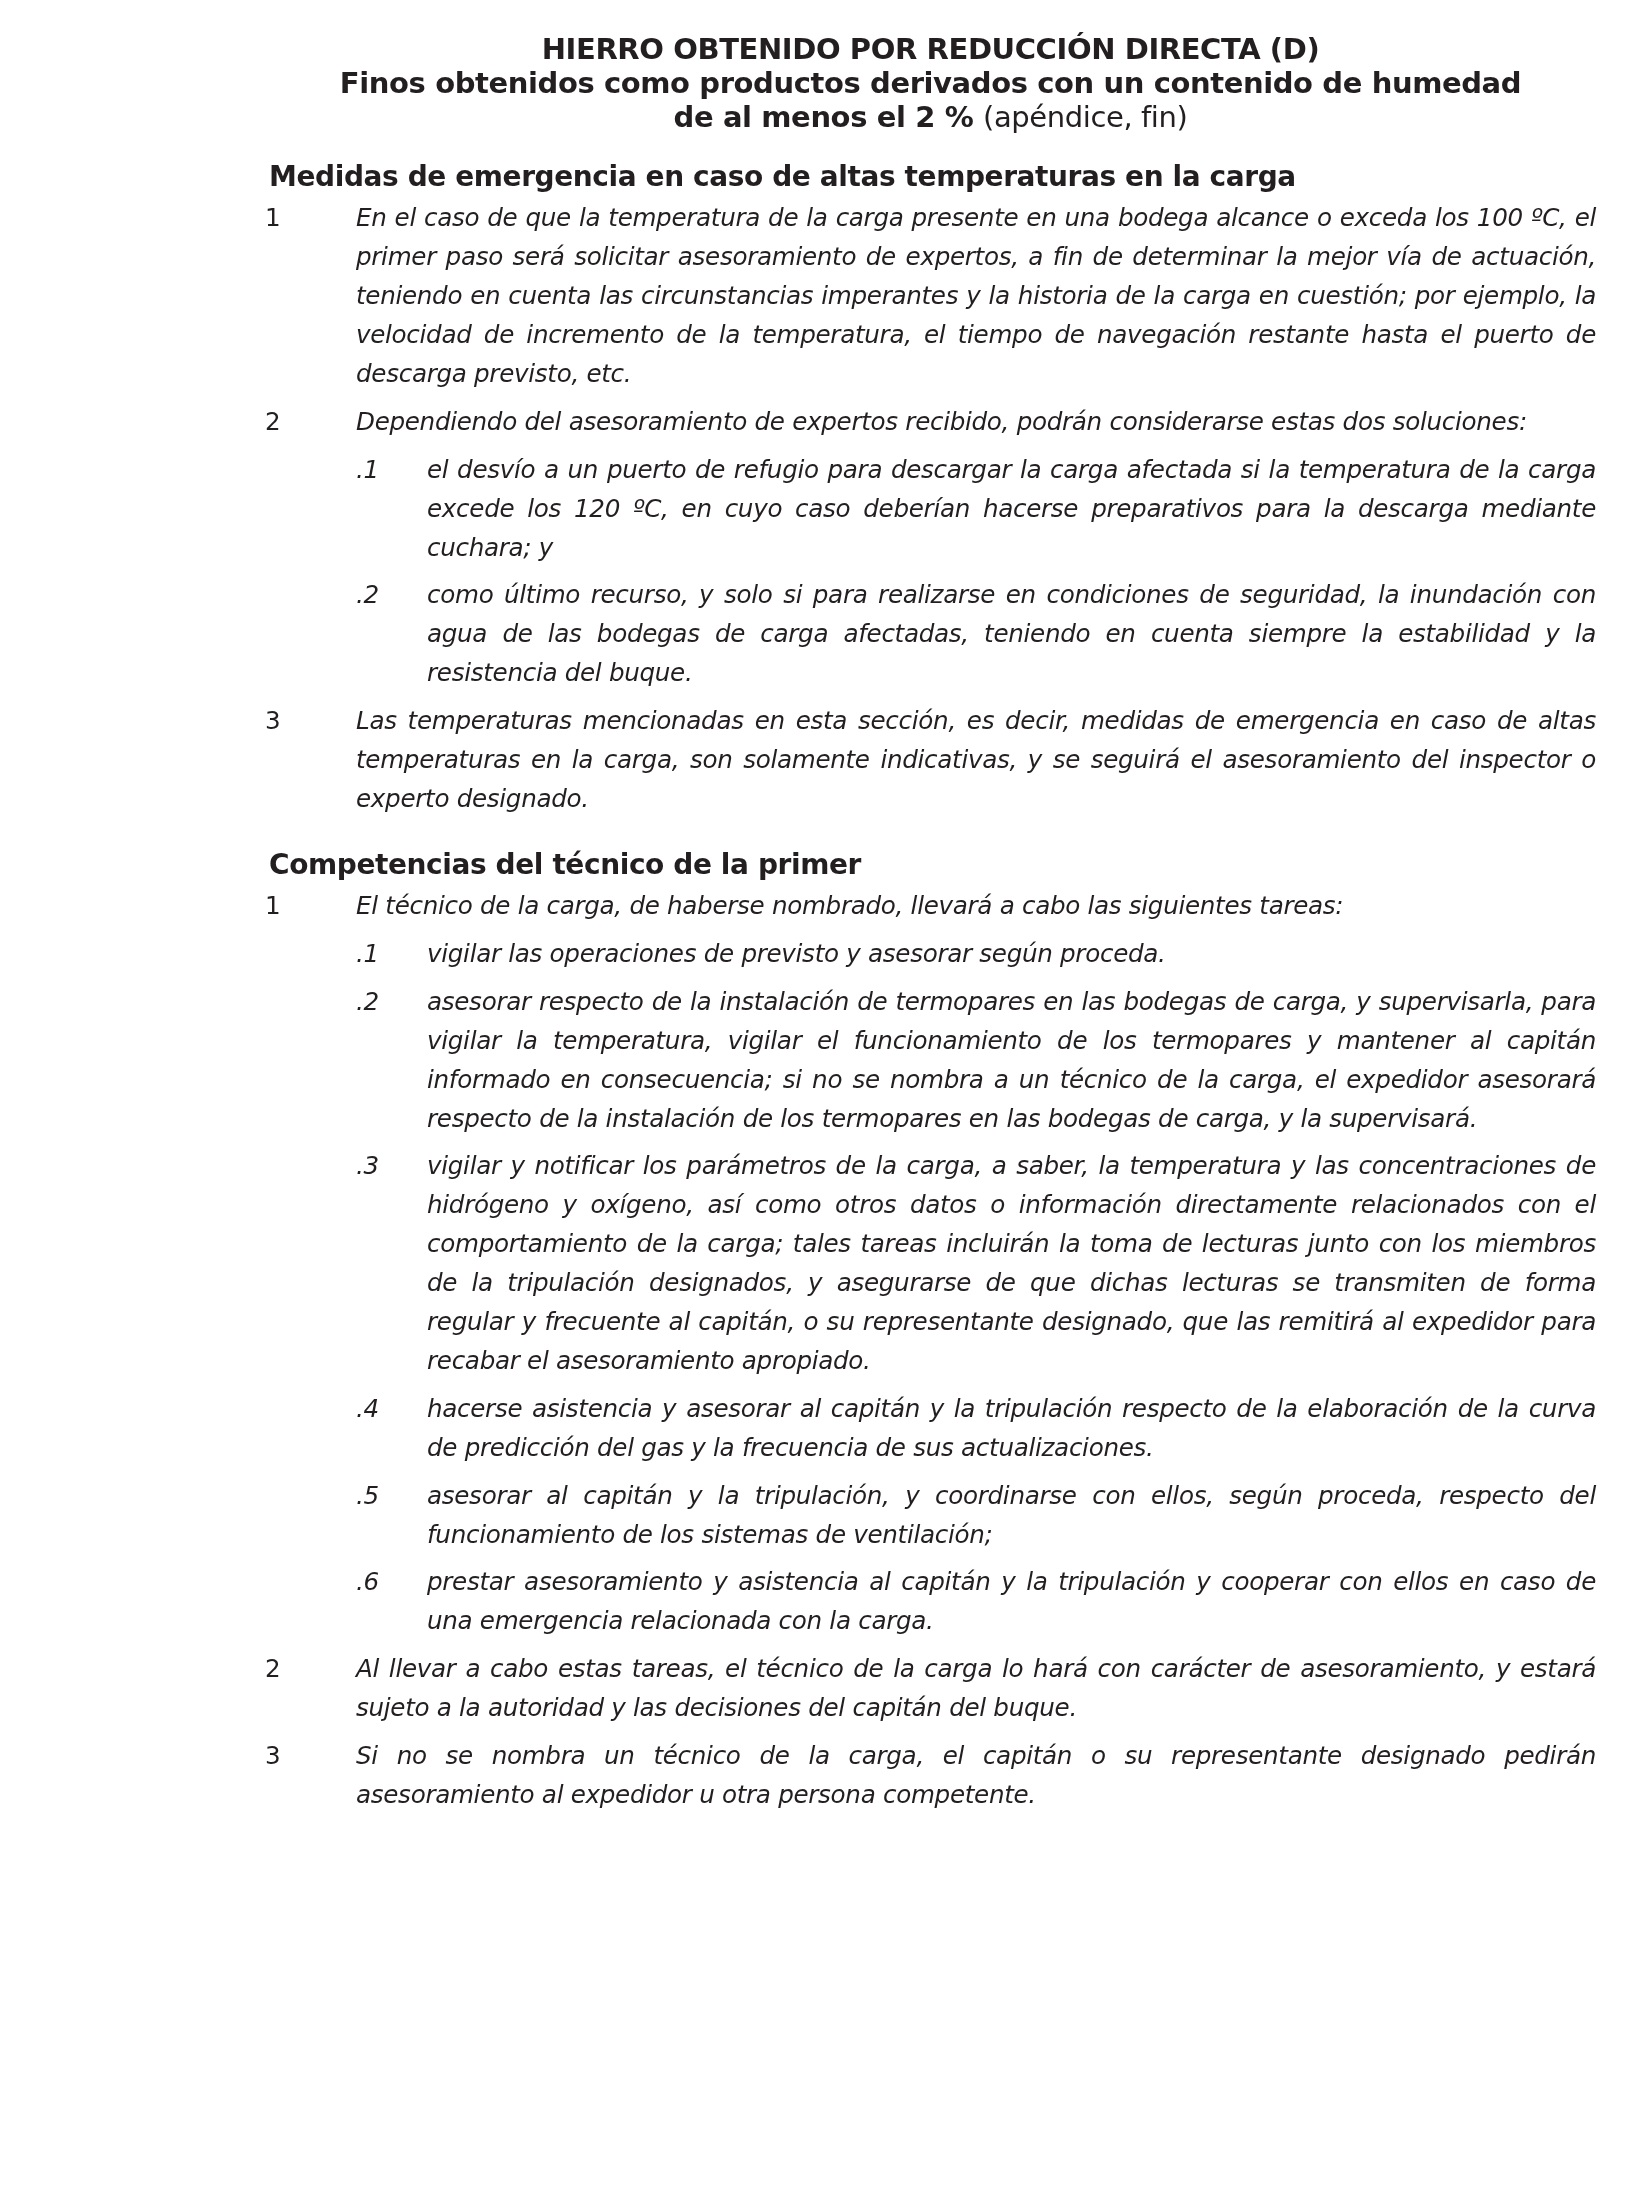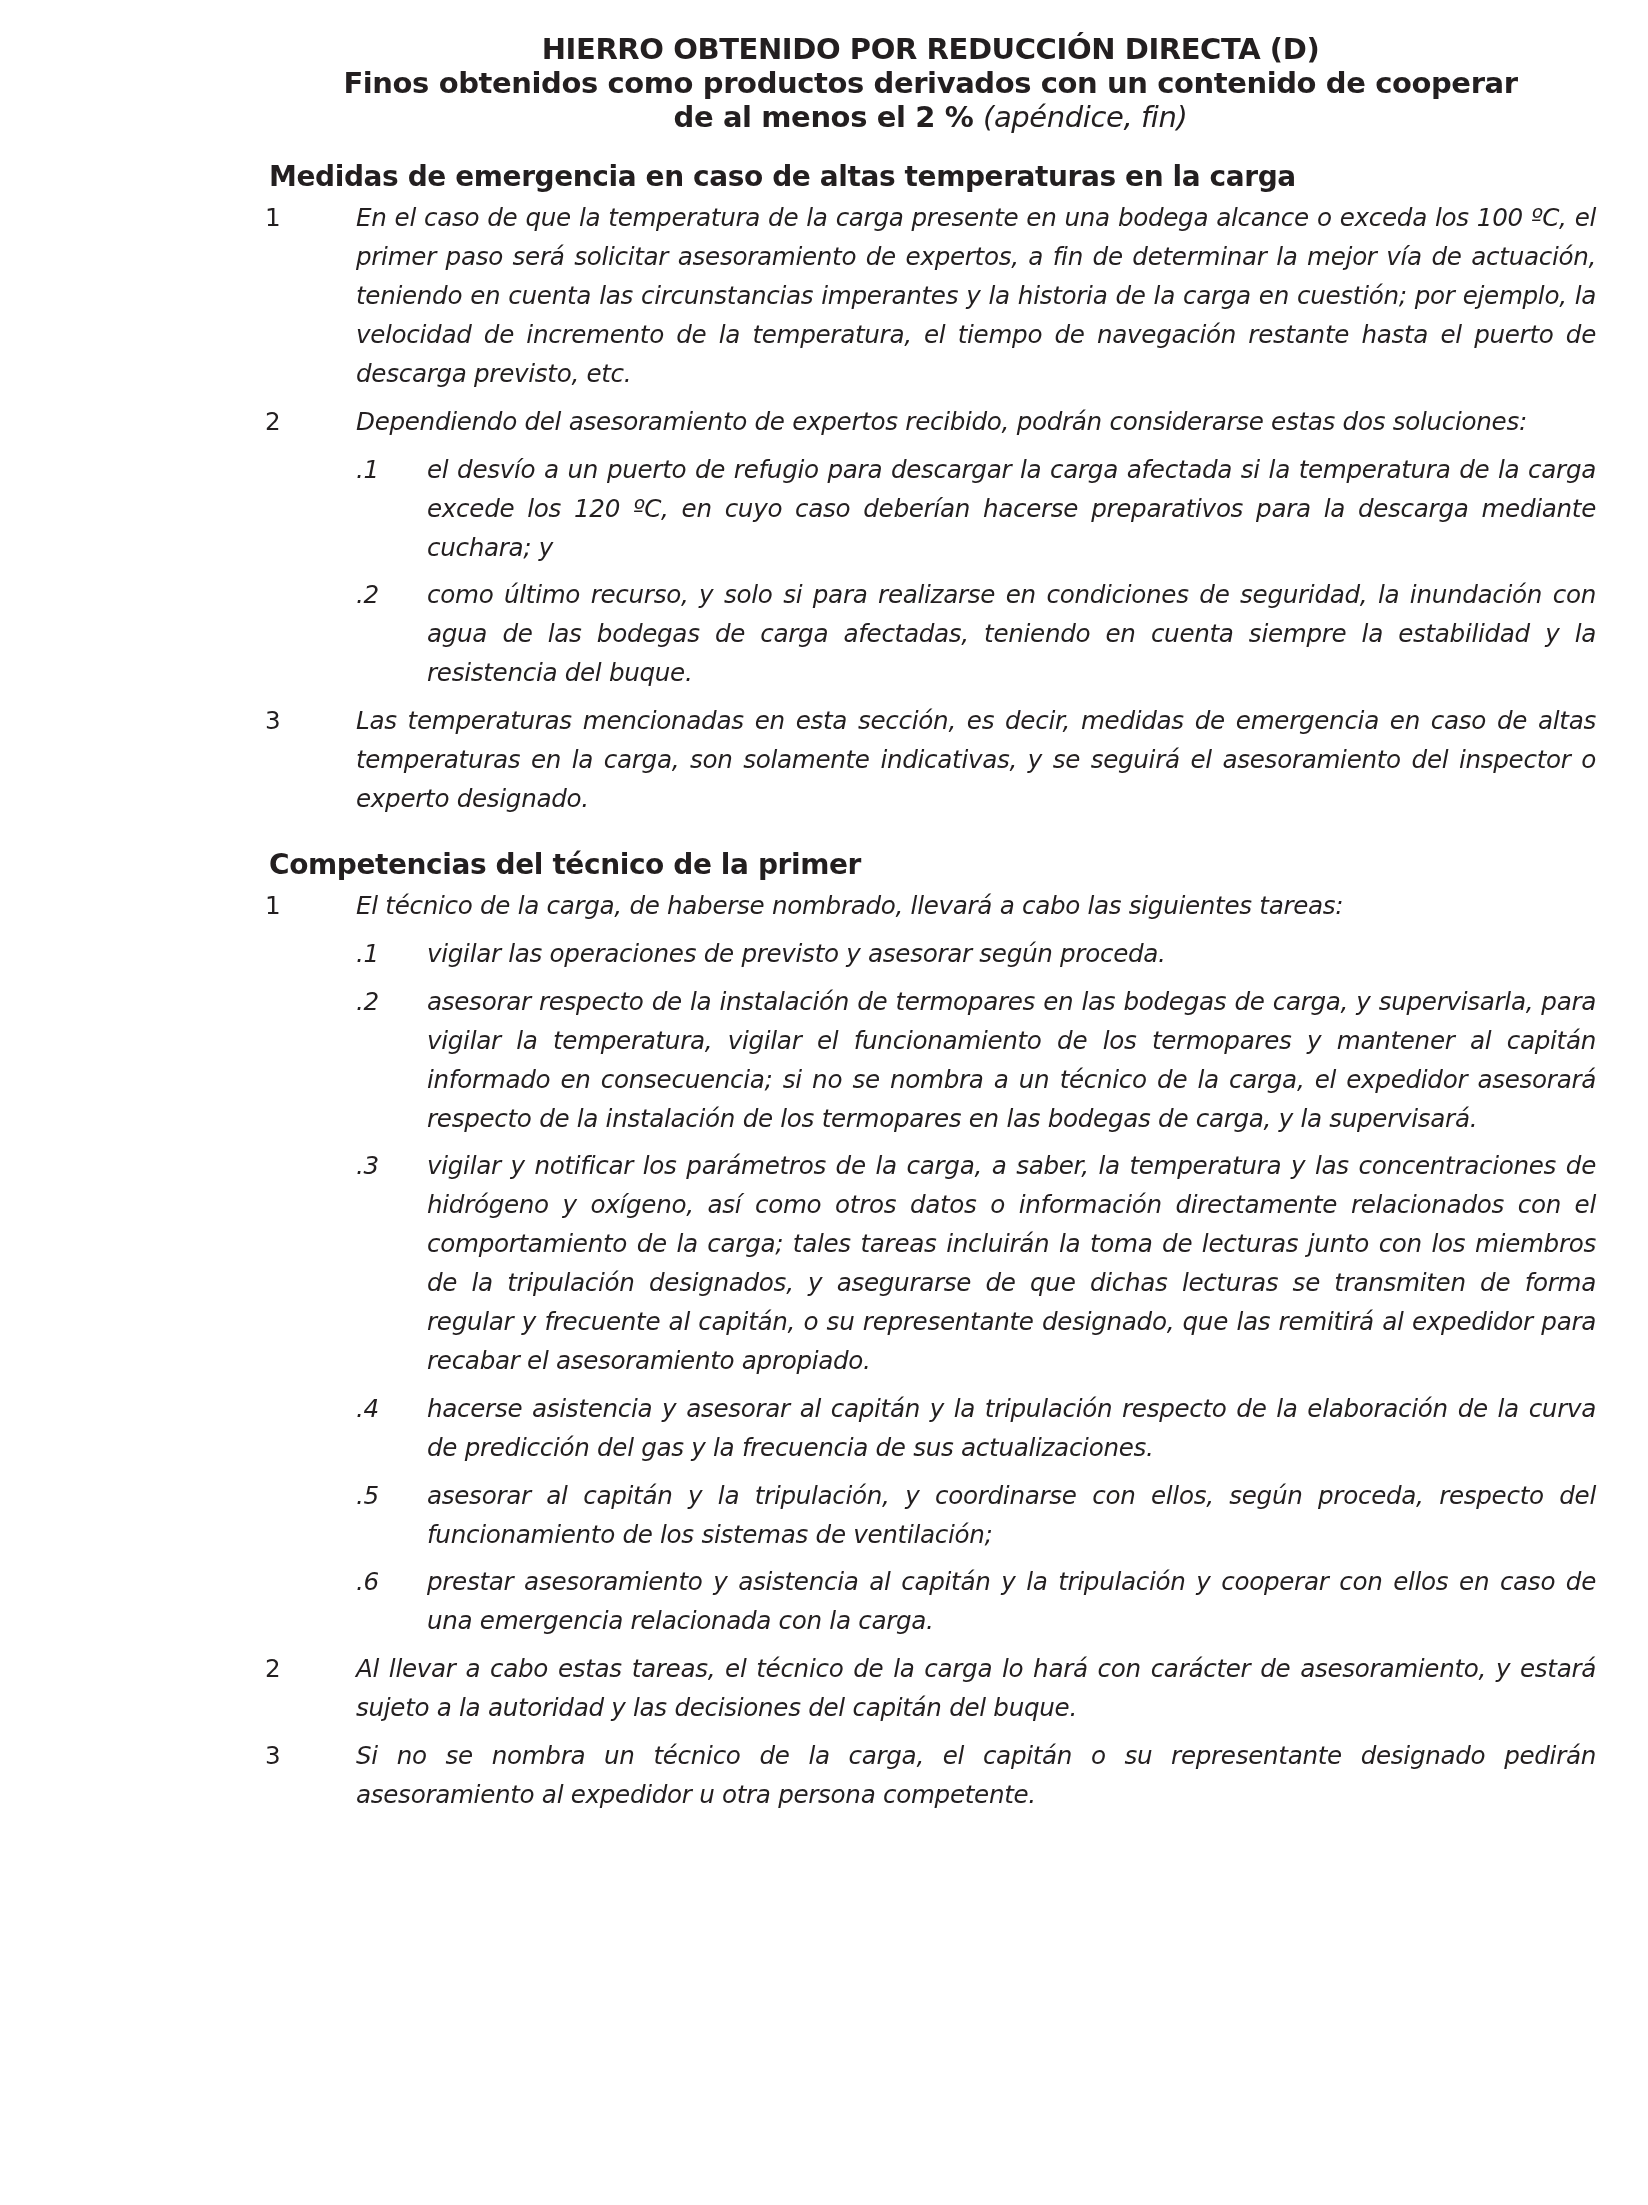--- a/index.html
+++ b/index.html
@@ -10,21 +10,21 @@
     }
     .page {
       position: absolute; left: 265px; top: 32px; width: 1331px;
     }
     .title {
       font-weight: bold; font-size: 29px; line-height: 34px; margin: 0;
       letter-spacing: -0.4px;
       text-align: center;
     }
     .title .line { display: block; }
-    .title .italic-note { font-weight: normal; font-style: italic; }
+    .title .italic-note { font-weight: normal; }
     .section-heading {
       font-weight: bold; font-size: 28px; line-height: 35px;
       margin: 4px; letter-spacing: -0.4px;
     }
     .sec1-heading { margin-top: 25.4px; }
     .sec2-heading { margin-top: 29px; }
     .item {
       display: flex; font-size: 24.6px; line-height: 39px;
       margin-top: 8.7px; letter-spacing: -0.3px;
     }
@@ -38,21 +38,21 @@
     .subitem .subnum { width: 71px; flex: 0 0 71px; }
     .subitem .subtext { flex: 1; text-align: justify; }
   </style>
 </head>
 <body>
 
 <div class="page">
 
   <h1 class="title">
     <span class="line">HIERRO OBTENIDO POR REDUCCIÓN DIRECTA (D)</span>
-    <span class="line">Finos obtenidos como productos derivados con un contenido de cooperar</span>
+    <span class="line">Finos obtenidos como productos derivados con un contenido de humedad</span>
     <span class="line"><span>de al menos el 2 %</span> <span class="italic-note">(apéndice, fin)</span></span>
   </h1>
 
   <section>
     <h2 class="section-heading sec1-heading">Medidas de emergencia en caso de altas temperaturas en la carga</h2>
 
     <div class="item first">
       <span class="num">1</span>
       <div class="body">
           <span class="text">En el caso de que la temperatura de la carga presente en una bodega alcance o exceda los 100 ºC, el primer paso será solicitar asesoramiento de expertos, a fin de determinar la mejor vía de actuación, teniendo en cuenta las circunstancias imperantes y la historia de la carga en cuestión; por ejemplo, la velocidad de incremento de la temperatura, el tiempo de navegación restante hasta el puerto de descarga previsto, etc.</span>

